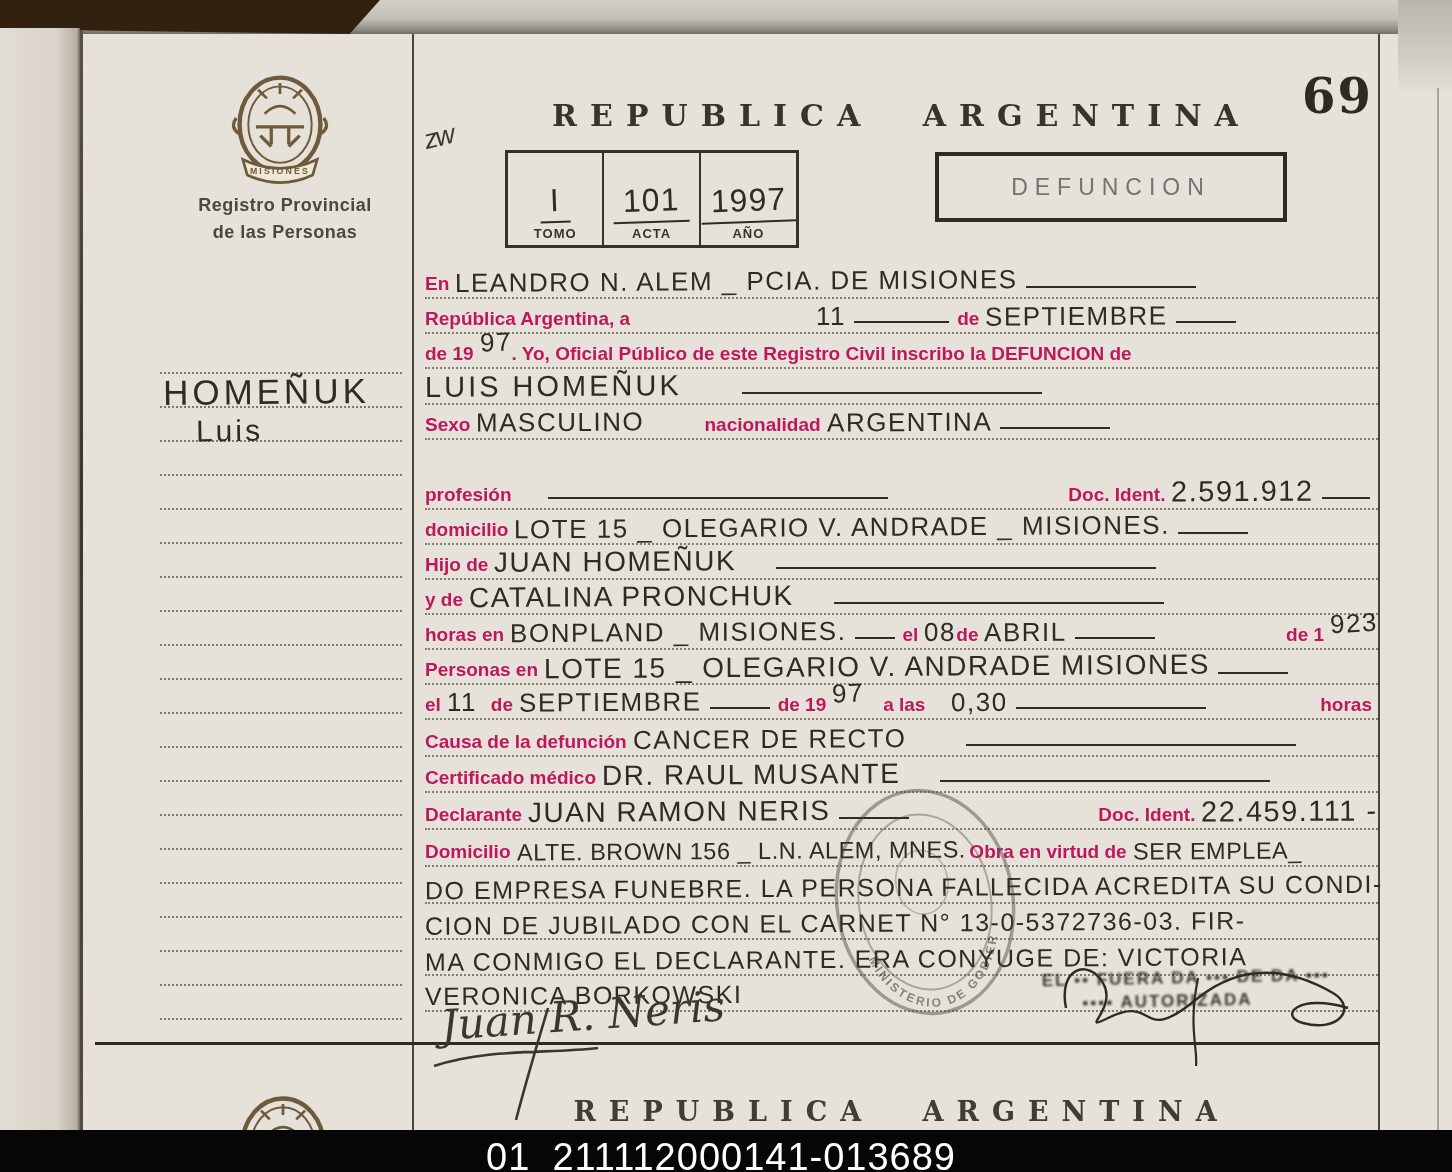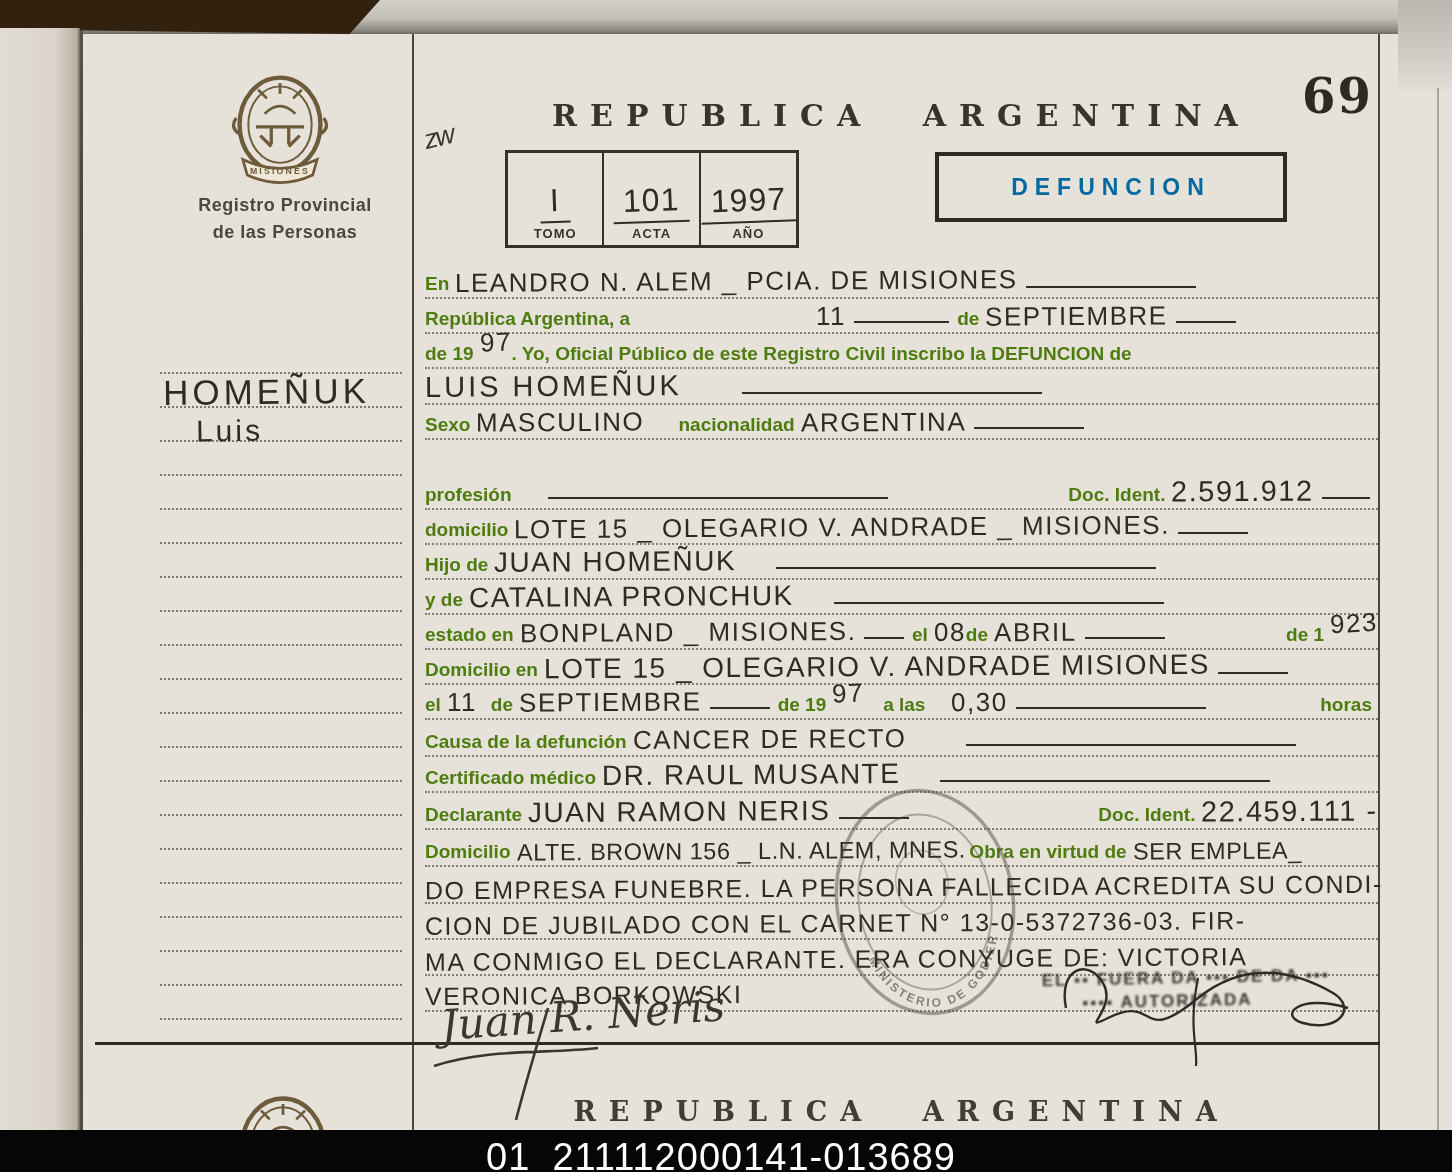--- a/index.html
+++ b/index.html
@@ -44,26 +44,26 @@
   .tomo-box{position:absolute;left:505px;top:150px;width:288px;height:92px;
     border:3px solid #35302a;display:flex;}
   .tomo-cell{flex:1;display:flex;flex-direction:column;justify-content:flex-end;align-items:center;
     border-right:2px solid #35302a;padding-bottom:4px;}
   .tomo-cell:last-child{border-right:none;}
   .tomo-val{font-size:32px;color:#2f2c26;letter-spacing:1px;border-bottom:2.5px solid #2f2c26;
     padding:0 10px 2px;transform:rotate(-2deg);margin-bottom:3px;}
   .tomo-lab{font-size:13px;font-weight:700;color:#37332c;letter-spacing:1px;}
   .def-box{position:absolute;left:935px;top:152px;width:344px;height:62px;border:4px solid #2f2b24;
     display:flex;align-items:center;justify-content:center;}
-  .def-box span{font-size:23px;font-weight:700;letter-spacing:7px;color:#0369a1;}
+  .def-box span{font-size:23px;font-weight:400;letter-spacing:7px;color:#737373;}
 
   
   .row{position:absolute;left:425px;width:953px;height:33px;border-bottom:2px dotted #837d71;
        display:flex;align-items:flex-end;white-space:nowrap;}
-  .lbl{font-size:19px;font-weight:700;color:#4d7c0f;padding:0 6px 2px 0;}
+  .lbl{font-size:19px;font-weight:700;color:#be185d;padding:0 6px 2px 0;}
   .hw{font-size:26px;color:#2e2b25;letter-spacing:1.5px;padding-bottom:0;transform:rotate(-.4deg);}
   .hw-sm{font-size:23.5px;letter-spacing:.5px;}
   .sup{transform:translateY(-9px) rotate(-3deg);display:inline-block;}
   .dash{display:inline-block;border-top:2.5px solid #2f2c26;height:0;transform:translateY(-9px);margin:0 8px;}
   .ra{margin-left:auto;}
 
   
   .oval-stamp{position:absolute;left:830px;top:782px;width:190px;height:240px;transform:rotate(-9deg);opacity:.75;}
   .box-stamp{position:absolute;left:1042px;top:966px;width:312px;color:#211c15;
      font-weight:700;font-size:17px;line-height:23px;letter-spacing:2px;filter:blur(1.1px);
@@ -175,21 +175,21 @@
     <span class="hw sup">97</span>
     <span class="lbl">. Yo, Oficial Público de este Registro Civil inscribo la DEFUNCION de</span>
   </div>
   <div class="row" style="top:370px">
     <span class="hw" style="font-size:29px;letter-spacing:3px">LUIS HOMEÑUK</span>
     <span class="dash" style="width:300px;margin-left:60px"></span>
   </div>
   <div class="row" style="top:405px">
     <span class="lbl">Sexo</span>
     <span class="hw">MASCULINO</span>
-    <span class="lbl" style="margin-left:34px">nacionalidad</span>
+    <span class="lbl" style="margin-left:60px">nacionalidad</span>
     <span class="hw">ARGENTINA</span>
     <span class="dash" style="width:110px"></span>
   </div>
   <div class="row" style="top:475px">
     <span class="lbl">profesión</span>
     <span class="dash" style="width:340px;margin-left:30px"></span>
     <span class="lbl ra">Doc. Ident.</span>
     <span class="hw" style="font-size:29px">2.591.912</span>
     <span class="dash" style="width:48px"></span>
   </div>
@@ -202,33 +202,33 @@
     <span class="lbl">Hijo de</span>
     <span class="hw" style="font-size:28px">JUAN HOMEÑUK</span>
     <span class="dash" style="width:380px;margin-left:40px"></span>
   </div>
   <div class="row" style="top:580px">
     <span class="lbl">y de</span>
     <span class="hw" style="font-size:28px">CATALINA PRONCHUK</span>
     <span class="dash" style="width:330px;margin-left:40px"></span>
   </div>
   <div class="row" style="top:615px">
-    <span class="lbl">estado en</span>
+    <span class="lbl">horas en</span>
     <span class="hw">BONPLAND _ MISIONES.</span>
     <span class="dash" style="width:40px"></span>
     <span class="lbl">el</span>
     <span class="hw">08</span>
     <span class="lbl">de</span>
     <span class="hw">ABRIL</span>
     <span class="dash" style="width:80px"></span>
     <span class="lbl ra">de 1</span>
     <span class="hw sup">923</span>
   </div>
   <div class="row" style="top:650px">
-    <span class="lbl">Domicilio en</span>
+    <span class="lbl">Personas en</span>
     <span class="hw" style="font-size:28px">LOTE 15 _ OLEGARIO V. ANDRADE MISIONES</span>
     <span class="dash" style="width:70px"></span>
   </div>
   <div class="row" style="top:685px">
     <span class="lbl">el</span>
     <span class="hw">11</span>
     <span class="lbl" style="margin-left:14px">de</span>
     <span class="hw">SEPTIEMBRE</span>
     <span class="dash" style="width:60px"></span>
     <span class="lbl">de 19</span>

